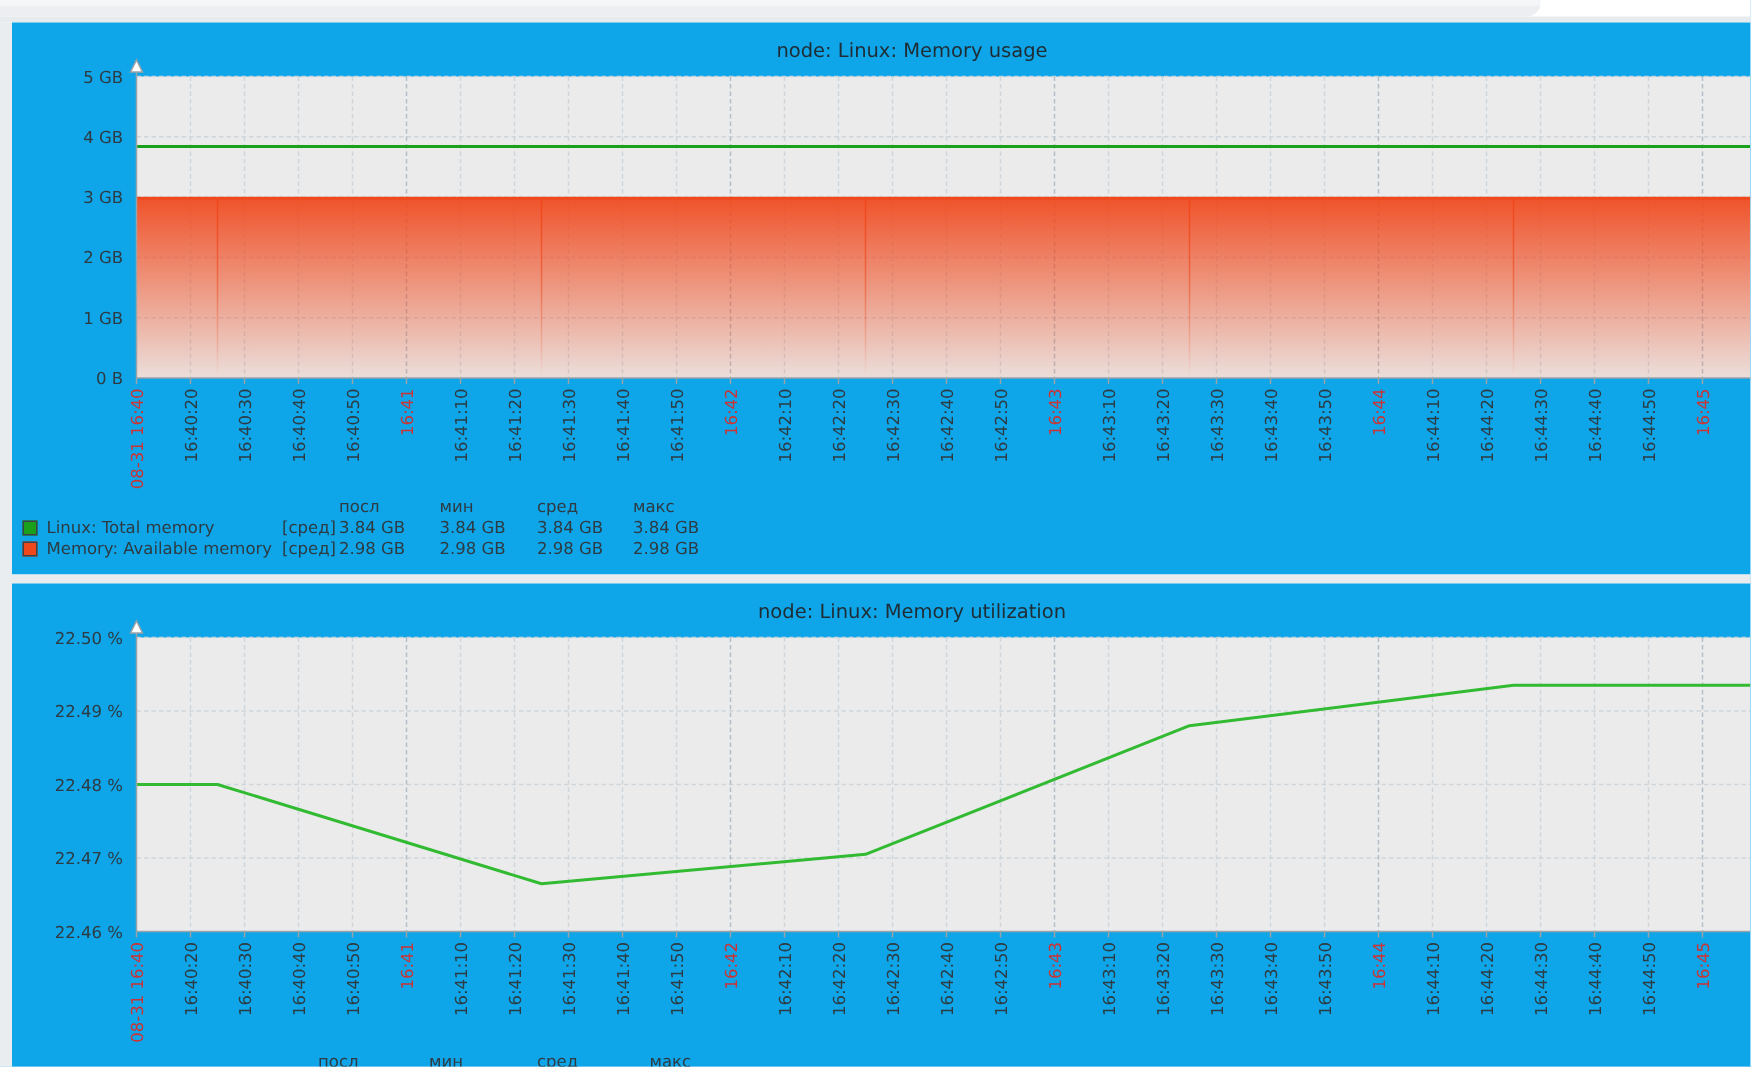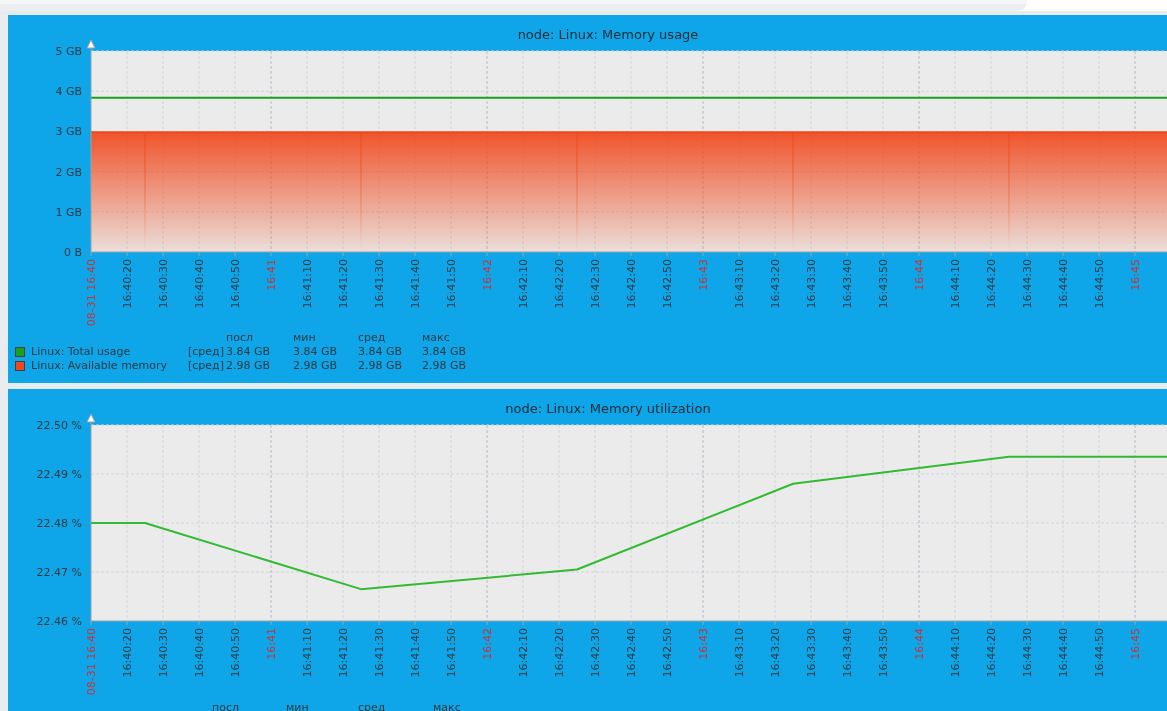--- a/index.html
+++ b/index.html
@@ -158,28 +158,28 @@
       <text x="1095" y="244" text-anchor="end" font-size="11" fill="#2e3b42" transform="rotate(-90 1095 244)">16:44:50</text>
       <line x1="1127" y1="237" x2="1127" y2="241" stroke="#9aa2a9"></line>
       <text x="1131" y="244" text-anchor="end" font-size="11" fill="#cc3333" transform="rotate(-90 1131 244)">16:45</text>
     </svg>
   <div class="legend" id="legend1">
       <span class="col" style="left: 218px; top: 316px;">посл</span>
       <span class="col" style="left: 285px; top: 316px;">мин</span>
       <span class="col" style="left: 350px; top: 316px;">сред</span>
       <span class="col" style="left: 414px; top: 316px;">макс</span>
       <span class="swatch" style="left: 7px; top: 332px; background: rgb(26, 160, 26);"></span>
-      <span style="left: 23px; top: 330px;">Linux: Total usage</span>
+      <span style="left: 23px; top: 330px;">Linux: Total memory</span>
       <span style="left: 180px; top: 330px;">[сред]</span>
       <span class="col" style="left: 218px; top: 330px;">3.84 GB</span>
       <span class="col" style="left: 285px; top: 330px;">3.84 GB</span>
       <span class="col" style="left: 350px; top: 330px;">3.84 GB</span>
       <span class="col" style="left: 414px; top: 330px;">3.84 GB</span>
       <span class="swatch" style="left: 7px; top: 346px; background: rgb(240, 72, 28);"></span>
-      <span style="left: 23px; top: 344px;">Linux: Available memory</span>
+      <span style="left: 23px; top: 344px;">Memory: Available memory</span>
       <span style="left: 180px; top: 344px;">[сред]</span>
       <span class="col" style="left: 218px; top: 344px;">2.98 GB</span>
       <span class="col" style="left: 285px; top: 344px;">2.98 GB</span>
       <span class="col" style="left: 350px; top: 344px;">2.98 GB</span>
       <span class="col" style="left: 414px; top: 344px;">2.98 GB</span>
     </div>
 </div>
 
 <div class="panel-gap"></div>
 

